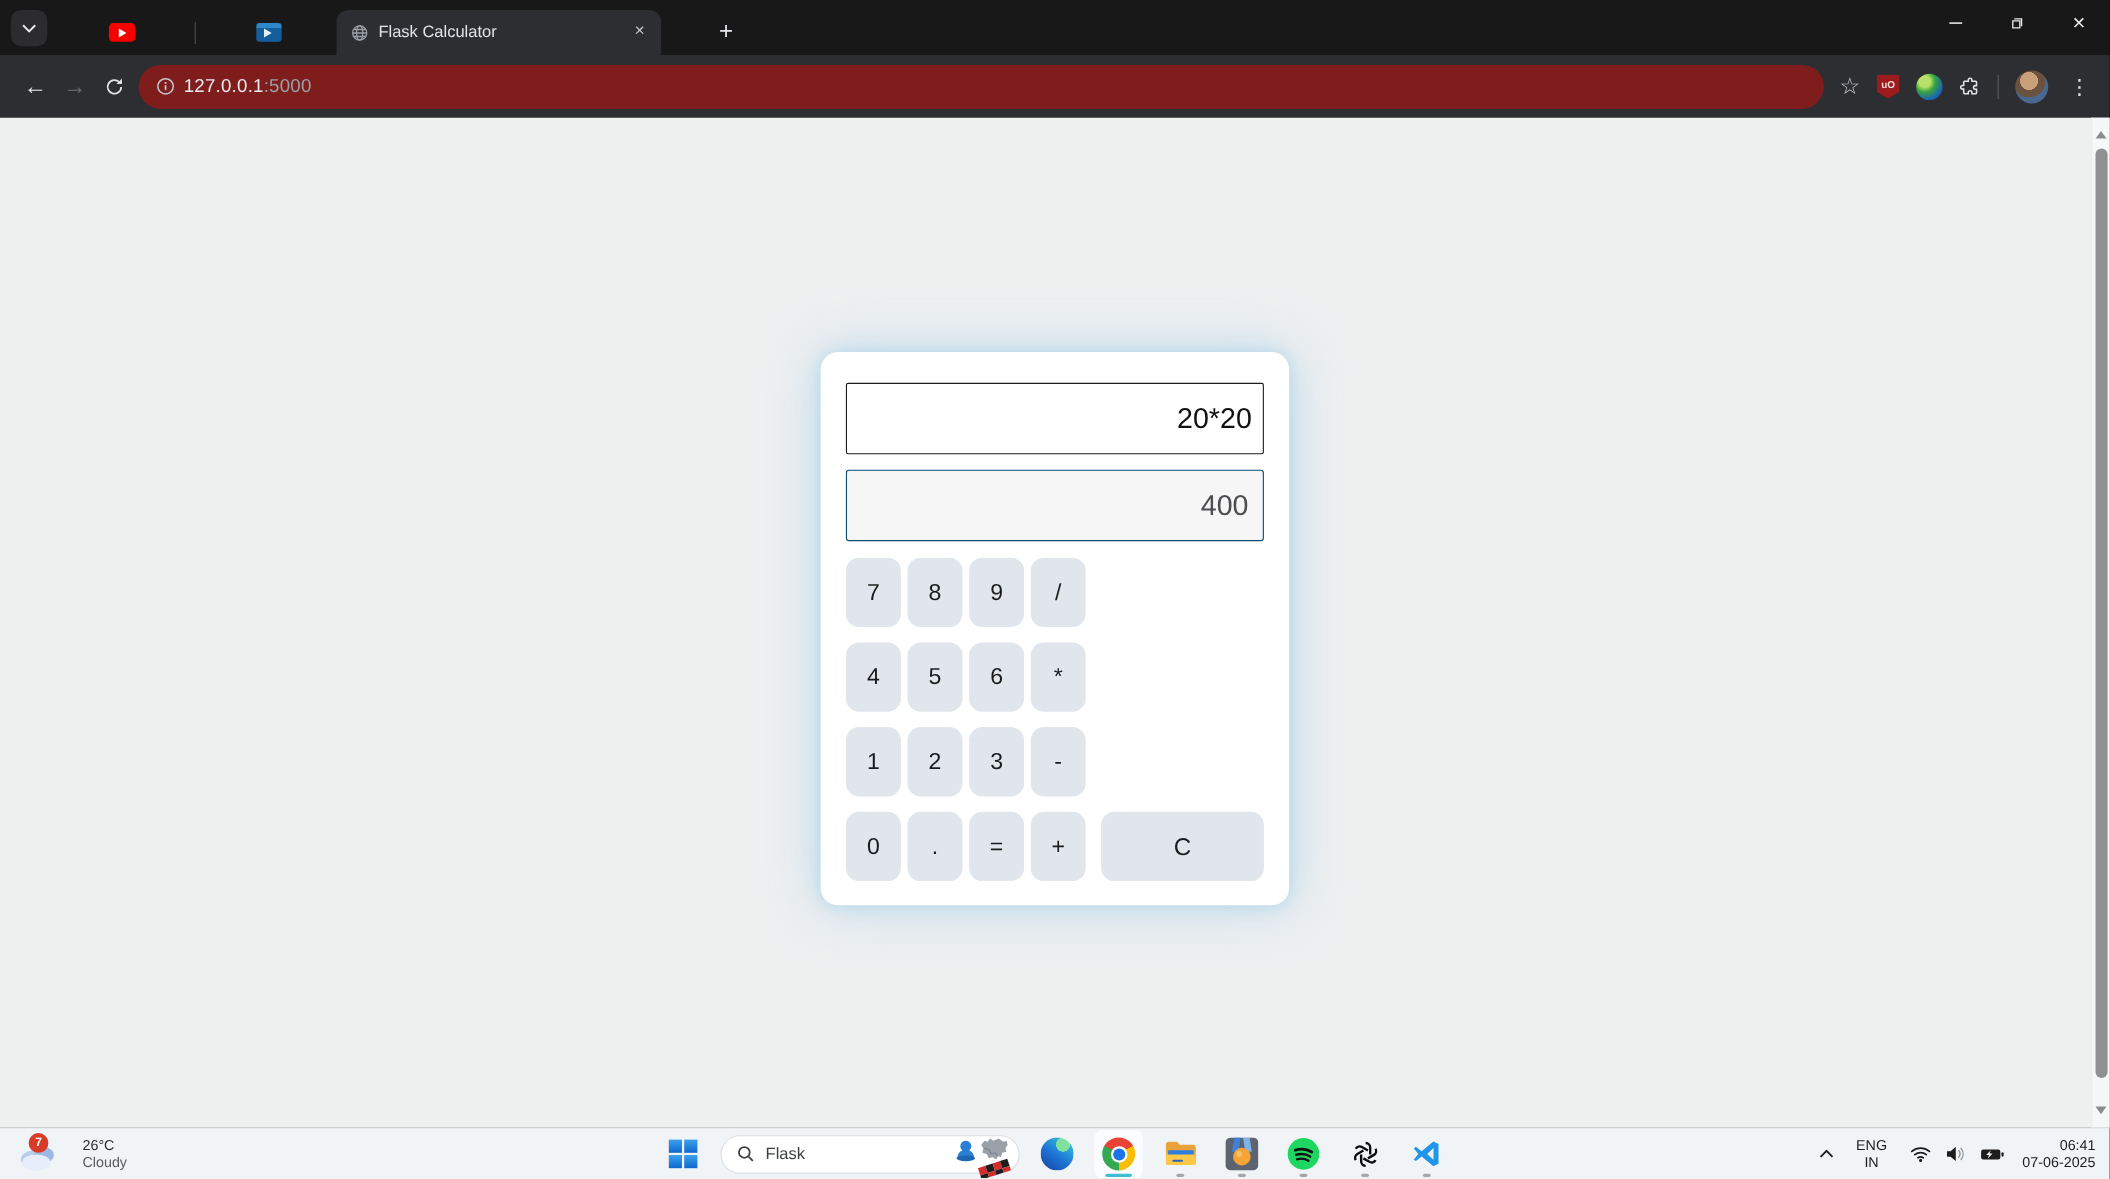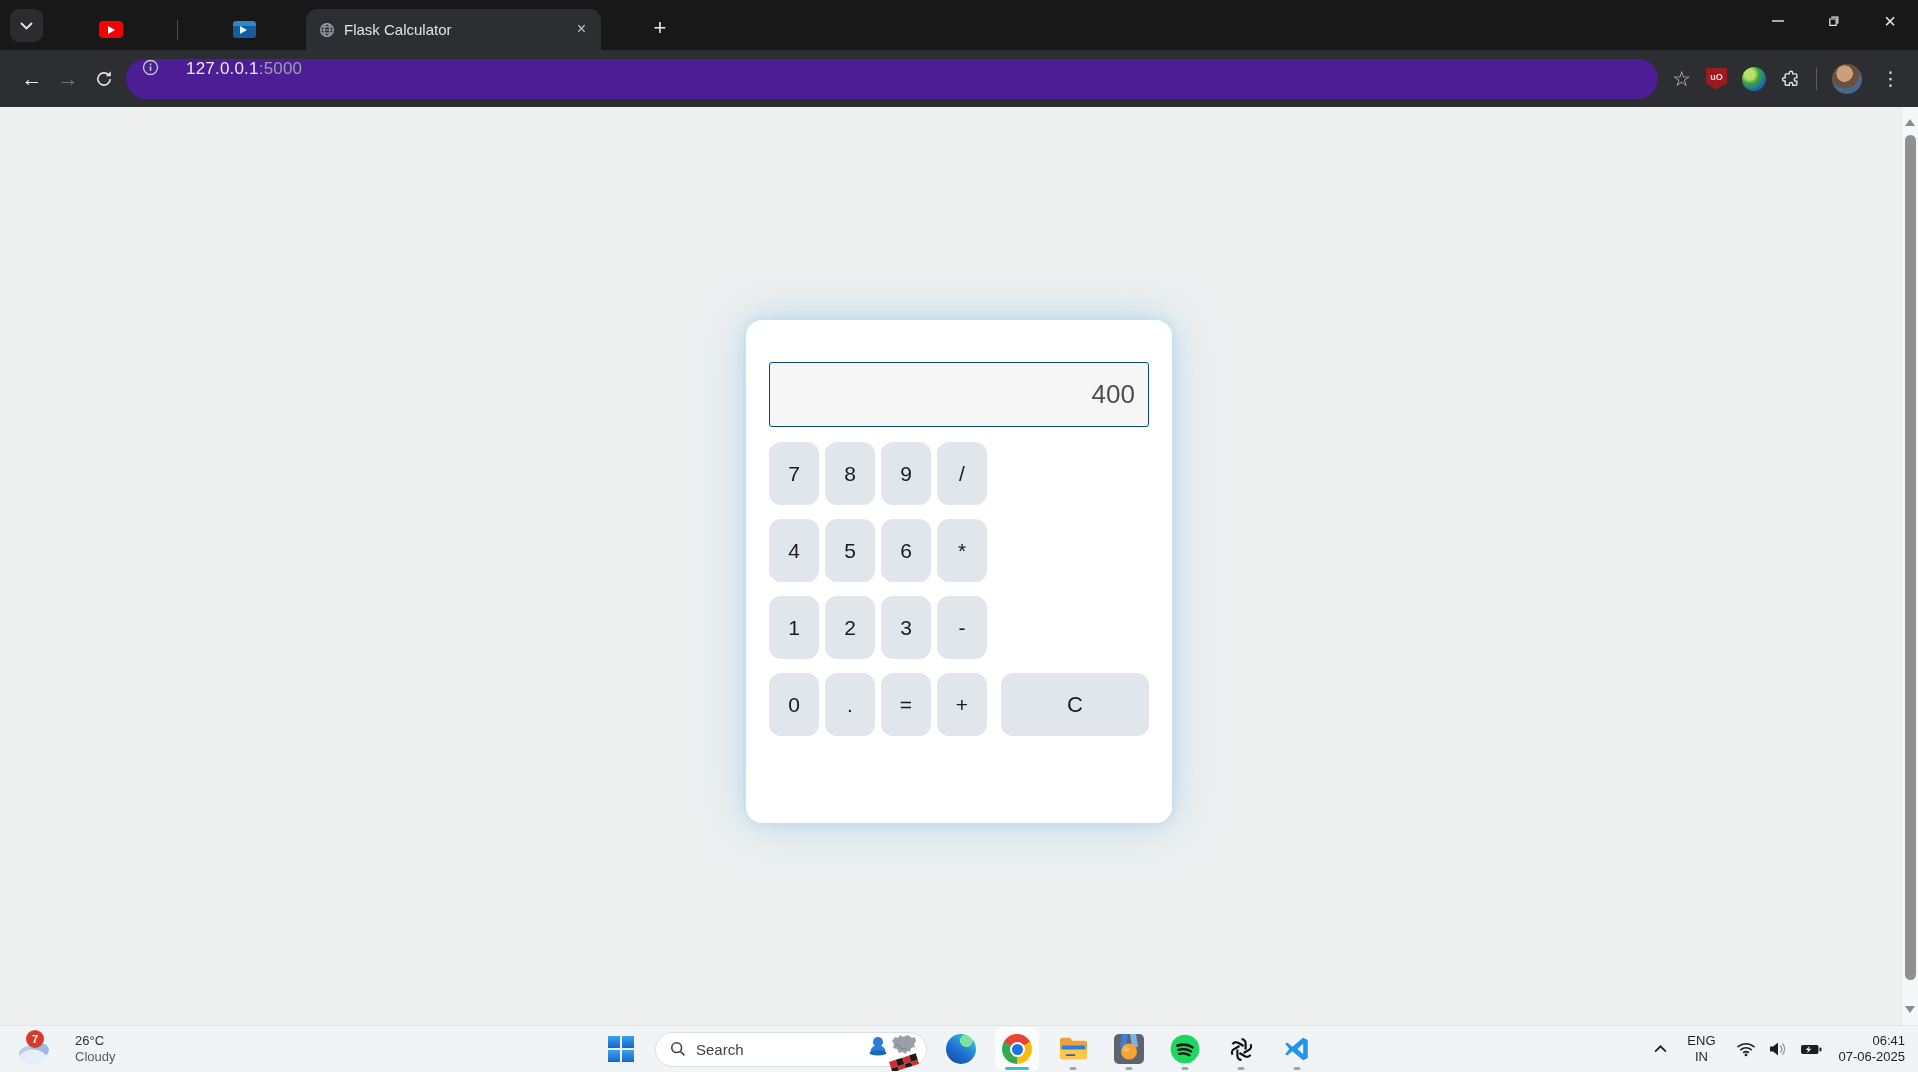--- a/index.html
+++ b/index.html
@@ -20,21 +20,21 @@
   .tab-title { flex:1; font-size:15px; color:#e1e4e8; white-space:nowrap; overflow:hidden; }
   .tab-close { width:19px; height:19px; border-radius:50%; color:#c3c7cc; font-size:16px; line-height:18px; text-align:center; }
   .new-tab-btn { width:28px; height:28px; margin:0 0 7px 9px; color:#e4e6e9; font-size:22px; line-height:26px; text-align:center; border-radius:6px; }
   .win-controls { position:absolute; right:0; top:0; height:42px; display:flex; }
   .win-btn { width:56px; height:42px; display:flex; align-items:center; justify-content:center; color:#eaeaea; font-size:16px; }
 
   .toolbar { position:absolute; left:0; top:50px; width:100%; height:57px; background:#2d2e32; display:flex; align-items:center; padding:0 14px; }
   .nav-btn { width:36px; height:36px; display:flex; align-items:center; justify-content:center; font-size:21px; border-radius:50%; }
   .back { color:#e6e8eb; }
   .fwd { color:#6d7074; }
-  .omnibox { flex:1; height:40px; margin:0 14px 0 4px; background:#4c1d95; border-radius:20px; display:flex; align-items:flex-start; padding:0 16px; gap:27px; }
+  .omnibox { flex:1; height:40px; margin:0 14px 0 4px; background:#7f1d1d; border-radius:20px; display:flex; align-items:center; padding:0 16px; gap:8px; }
   .url { font-size:17px; letter-spacing:.2px; }
   .url .host { color:#e8eaed; }
   .url .port { color:#9aa0a6; }
   .tb-right { display:flex; align-items:center; gap:15px; }
   .star-btn { color:#c6cacf; font-size:21px; }
   .ublock-icon { width:21px; height:22px; background:#9b1b1e; clip-path:polygon(0 0,100% 0,100% 72%,50% 100%,0 72%); display:flex; justify-content:center; color:#f2d9d9; font-size:9px; font-weight:bold; padding-top:4px; }
   .idm-icon { width:24px; height:24px; border-radius:50%; background:radial-gradient(circle at 32% 30%,#b8e06a 0 22%,#3aa53c 40%,#1a64b8 72%,#0e3f80 100%); }
   .tb-sep { width:1px; height:22px; background:#5a5d61; }
   .avatar { width:30px; height:30px; border-radius:50%; background:radial-gradient(circle at 42% 32%,#c9a07a 0 30%,#6b5140 31% 55%,#48688f 56% 80%,#2e4a6e 81%); }
   .menu-btn { color:#e1e4e8; font-size:19px; padding:0 4px; }
@@ -159,20 +159,21 @@
           </svg>
       </span>
       <span class="tb-sep"></span>
       <span class="avatar"></span>
       <span class="menu-btn">⋮</span>
     </div>
   </div>
 
   <div class="page">
     <div class="calc-card">
+      <input class="calc-input" value="20*20" style="">
       <div class="calc-result">400</div>
       <div class="keypad">
         <div class="krow">
           <button class="kbtn">7</button>
           <button class="kbtn">8</button>
           <button class="kbtn">9</button>
           <button class="kbtn">/</button>
         </div>
         <div class="krow">
           <button class="kbtn">4</button>
@@ -226,21 +227,21 @@
             <i></i>
             <i></i>
             <i></i>
           </span>
       </div>
       <div class="search-pill">
         <svg width="16" height="16" viewBox="0 0 18 18">
           <circle cx="7.5" cy="7.5" r="5.5" fill="none" stroke="#3f3f41" stroke-width="1.8"></circle>
           <path d="M11.8 11.8l4.4 4.4" stroke="#3f3f41" stroke-width="1.8"></path>
         </svg>
-        <span class="search-label">Search</span>
+        <span class="search-label">Flask</span>
         <span class="search-deco">
           <svg width="58" height="44" viewBox="0 0 58 44">
             <path d="M14 10a5 5 0 0 1 3.2 8.8c2.6 1.1 4.3 3.2 4.3 6.2H6.5c0-3 1.7-5.1 4.3-6.2A5 5 0 0 1 14 10z" fill="#2a7fd4"></path>
             <ellipse cx="14" cy="26" rx="8.5" ry="2.6" fill="#1d66b2"></ellipse>
             <path d="M28 14l3-4 3 1 2-3 3 2 5-2 4 3 3-1 1 4-2 3 1 3-4 1-1 4-3-1-1 3-4-2-3 1-2-4-4-1 1-4z" fill="#9aa0a8"></path>
             <path d="M31 17l4 1 2 4 4-1 2 3" fill="none" stroke="#7d838c" stroke-width="1"></path>
             <g transform="rotate(-18 38 36)">
               <rect x="26" y="31" width="7" height="7" fill="#d42b2b"></rect>
                 <rect x="33" y="31" width="7" height="7" fill="#1d1d1d"></rect>
               <rect x="40" y="31" width="7" height="7" fill="#d42b2b"></rect>

